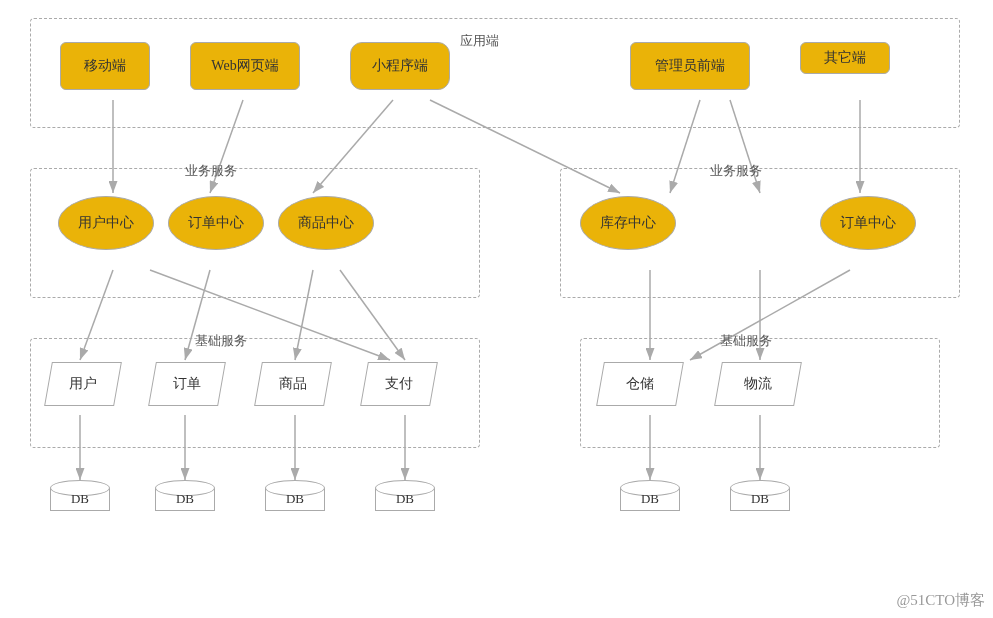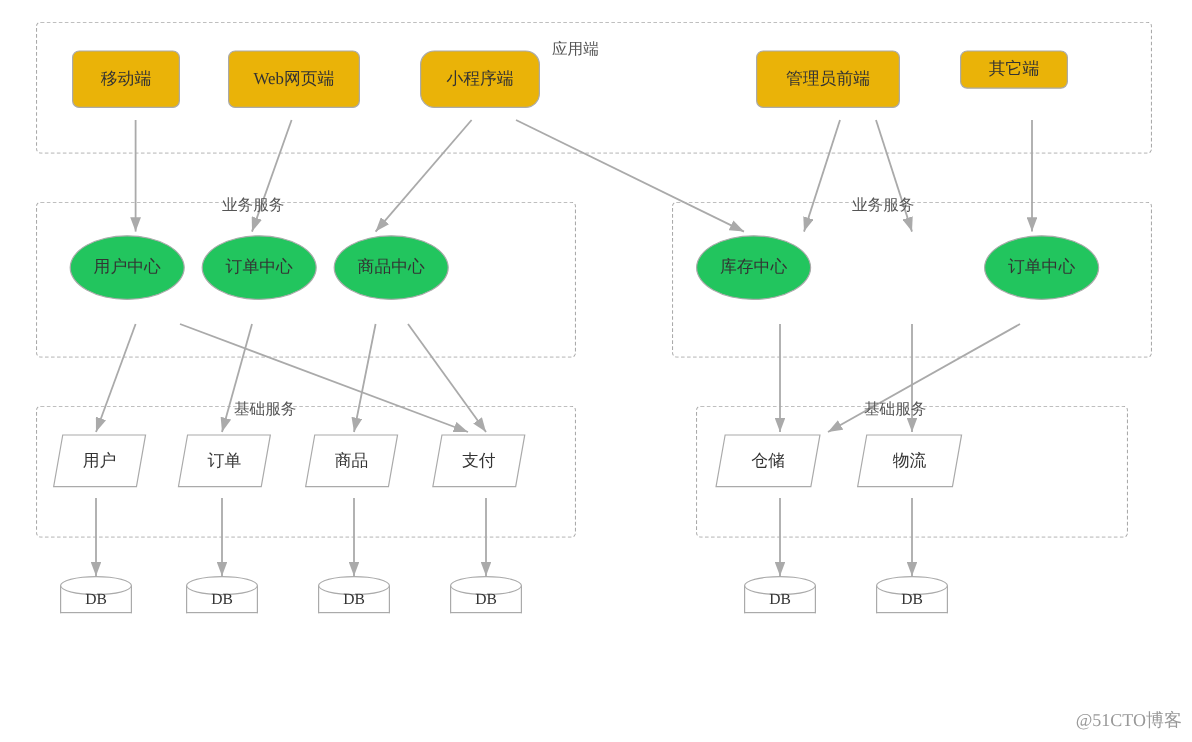--- a/index.html
+++ b/index.html
@@ -37,21 +37,21 @@
       align-items: center;
       justify-content: center;
       font-size: 14px;
     }
 
     
     .ellipse-node {
       position: absolute;
       border: 1.5px solid #aaa;
       border-radius: 50%;
-      background: #22c55e;
+      background: #eab308;
       display: flex;
       align-items: center;
       justify-content: center;
       font-size: 14px;
     }
 
     
     .para-node {
       position: absolute;
       border: 1.5px solid #aaa;

